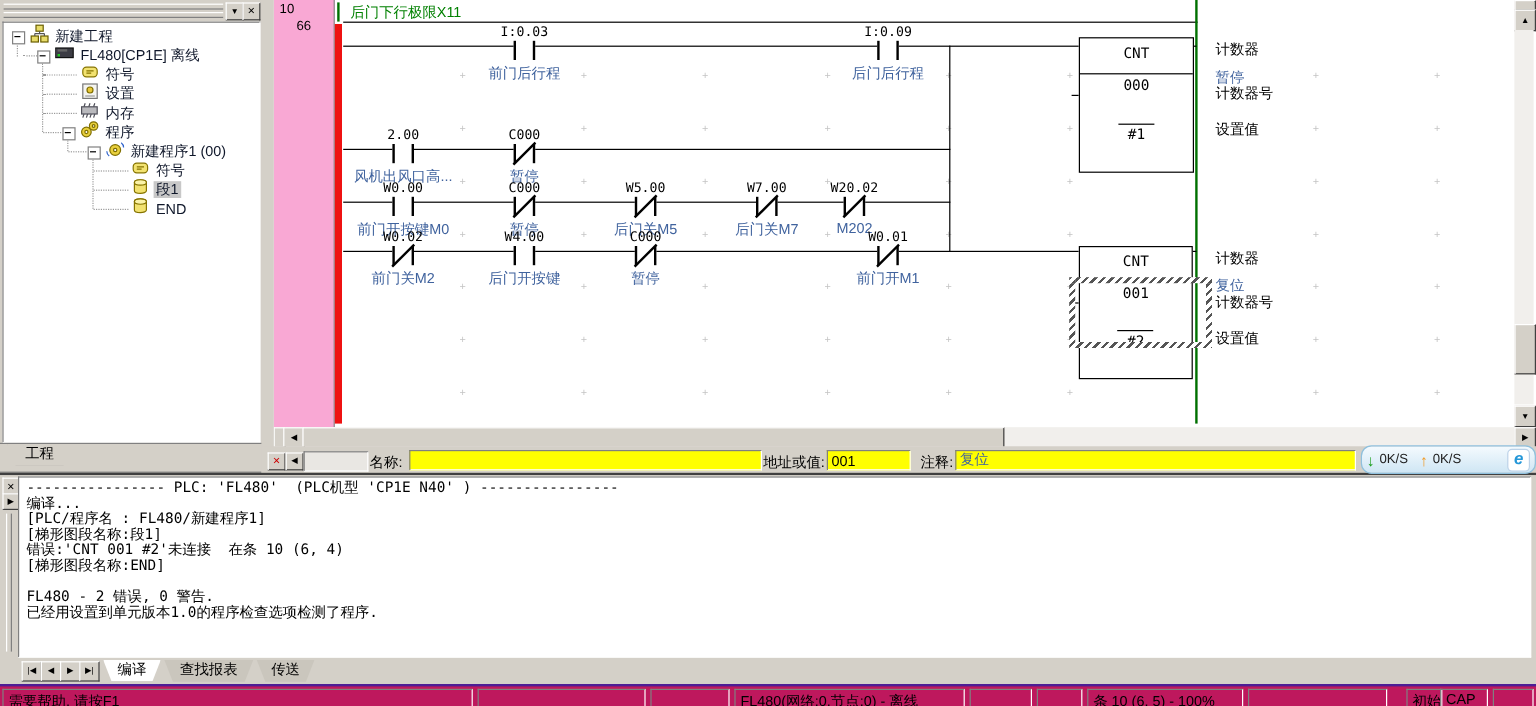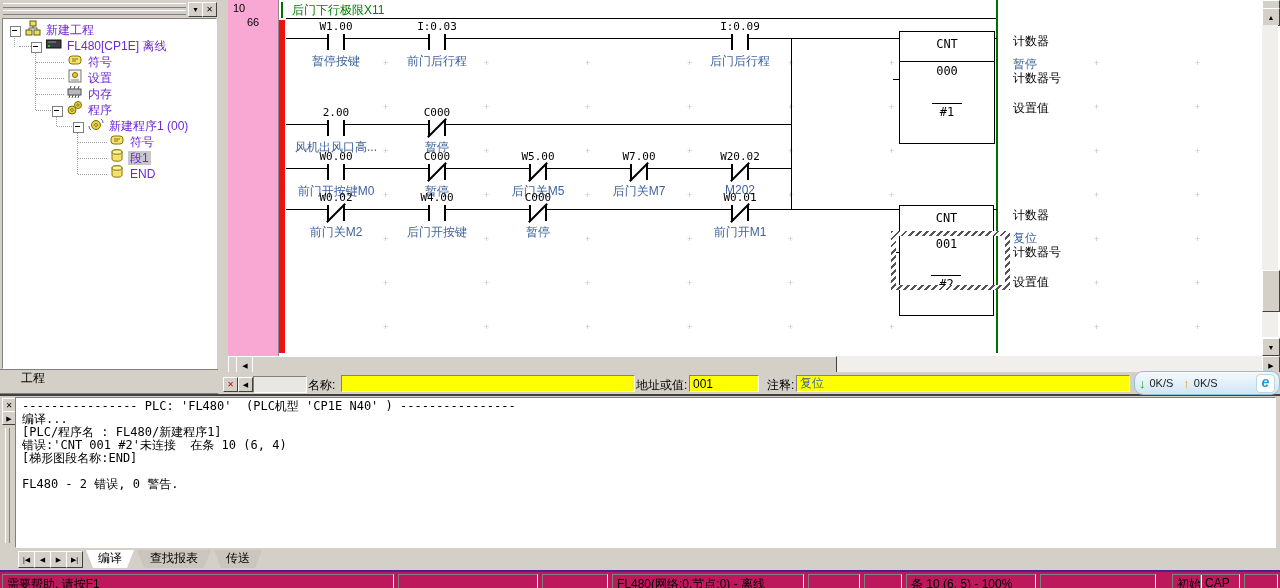--- a/index.html
+++ b/index.html
@@ -7,21 +7,21 @@
   .abs{position:absolute;}
   .raised{background:#d4d0c8;border:1px solid;border-color:#ffffff #404040 #404040 #ffffff;}
   .sunken{background:#d4d0c8;border:1px solid;border-color:#808080 #ffffff #ffffff #808080;}
   .btn{display:flex;align-items:center;justify-content:center;font-size:8px;color:#000;cursor:default;}
   
   #tree-panel{left:0;top:0;width:218px;height:393px;background:#d4d0c8;border-bottom:1px solid #808080;}
   .grip{height:3px;border-top:1px solid #ffffff;border-bottom:1px solid #808080;}
   #tree-box{left:2px;top:18px;width:213px;height:349px;background:#fff;
     border:1px solid;border-color:#808080 #ffffff #ffffff #808080;overflow:hidden;}
   .titem{position:absolute;height:16px;display:flex;align-items:center;}
-  .titem .lbl{font-size:12px;color:#6d28d9;margin-left:3px;padding:0 2px;line-height:14px;white-space:nowrap;}
+  .titem .lbl{font-size:12px;color:#0f172a;margin-left:3px;padding:0 2px;line-height:14px;white-space:nowrap;}
   .titem .lbl.sel{background:#c8c8c8;}
   .expander{position:absolute;width:9px;height:9px;background:#fff;border:1px solid #808080;}
   .expander::after{content:"";position:absolute;left:1px;top:3px;width:5px;height:1px;background:#000;}
   .dotv{position:absolute;width:1px;border-left:1px dotted #9a9a9a;}
   .doth{position:absolute;height:1px;border-top:1px dotted #9a9a9a;}
   #tree-tab{left:6px;top:370px;width:54px;height:18px;font-size:12px;line-height:17px;text-align:center;
     background:#d4d0c8;clip-path:polygon(0 0,100% 0,calc(100% - 7px) 100%,7px 100%);
     filter:drop-shadow(0 0 1px #555);}
   #tree-tabline{left:0;top:369px;width:218px;height:1px;background:#808080;}
   
@@ -271,28 +271,20 @@
   <div class="wire" style="left:58px;top:38px;width:613px;height:1px"></div>
   <div class="wire" style="left:58px;top:124px;width:506px;height:1px"></div>
   <div class="wire" style="left:58px;top:168px;width:506px;height:1px"></div>
   <div class="wire" style="left:58px;top:209px;width:613px;height:1px"></div>
   <div class="wire" style="left:563px;top:38px;width:1px;height:172px"></div>
   <div class="wire" style="left:665px;top:79px;width:6px;height:1px"></div>
   <div class="wire" style="left:765px;top:38px;width:4px;height:1px"></div>
   <div class="wire" style="left:665px;top:252px;width:6px;height:1px"></div>
   <div class="wire" style="left:764px;top:209px;width:5px;height:1px"></div>
 
-  <div class="contact no" style="left:58px;top:21px">
-    <div class="c-addr">W1.00</div>
-    <div class="c-sym">
-        <i class="bar bl"></i>
-        <i class="bar br"></i>
-      </div>
-    <div class="c-label blue">暂停按键</div>
-  </div>
   <div class="contact no" style="left:159px;top:21px">
     <div class="c-addr">I:0.03</div>
     <div class="c-sym">
         <i class="bar bl"></i>
         <i class="bar br"></i>
       </div>
     <div class="c-label blue">前门后行程</div>
   </div>
   <div class="contact no" style="left:462px;top:21px">
     <div class="c-addr">I:0.09</div>
@@ -349,21 +341,21 @@
   </div>
   <div class="contact nc" style="left:361px;top:151px">
     <div class="c-addr">W7.00</div>
     <div class="c-sym">
         <i class="bar bl"></i>
         <i class="bar br"></i>
         <i class="slash"></i>
       </div>
     <div class="c-label blue">后门关M7</div>
   </div>
-  <div class="contact nc" style="left:462px;top:151px">
+  <div class="contact nc" style="left:434px;top:151px">
     <div class="c-addr">W20.02</div>
     <div class="c-sym">
         <i class="bar bl"></i>
         <i class="bar br"></i>
         <i class="slash"></i>
       </div>
     <div class="c-label blue">M202</div>
   </div>
 
   <div class="contact nc" style="left:58px;top:192px">
@@ -478,24 +470,26 @@
   <div class="abs raised btn" style="left:2px;top:2px;width:12px;height:12px;font-weight:bold">✕</div>
   <div class="abs raised btn" style="left:2px;top:15px;width:12px;height:12px">
       <span class="arrowglyph">▶</span>
     </div>
   <div class="abs" style="left:5px;top:32px;width:3px;height:115px;border-left:1px solid #fff;border-right:1px solid #808080"></div>
 
   <div class="abs" id="out-text">
     <div class="out-line">---------------- PLC: 'FL480'  (PLC机型 'CP1E N40' ) ----------------</div>
     <div class="out-line">编译...</div>
     <div class="out-line">[PLC/程序名 : FL480/新建程序1]</div>
+    <div class="out-line">[梯形图段名称:段1]</div>
     <div class="out-line">错误:'CNT 001 #2'未连接  在条 10 (6, 4)</div>
     <div class="out-line">[梯形图段名称:END]</div>
     <div class="out-line"></div>
     <div class="out-line">FL480 - 2 错误, 0 警告.</div>
+    <div class="out-line">已经用设置到单元版本1.0的程序检查选项检测了程序.</div>
   </div>
 
   <div class="abs raised btn navbtn" style="left:18px;top:155px">
       <span class="arrowglyph">|◀</span>
     </div>
   <div class="abs raised btn navbtn" style="left:34px;top:155px">
       <span class="arrowglyph">◀</span>
     </div>
   <div class="abs raised btn navbtn" style="left:50px;top:155px">
       <span class="arrowglyph">▶</span>

